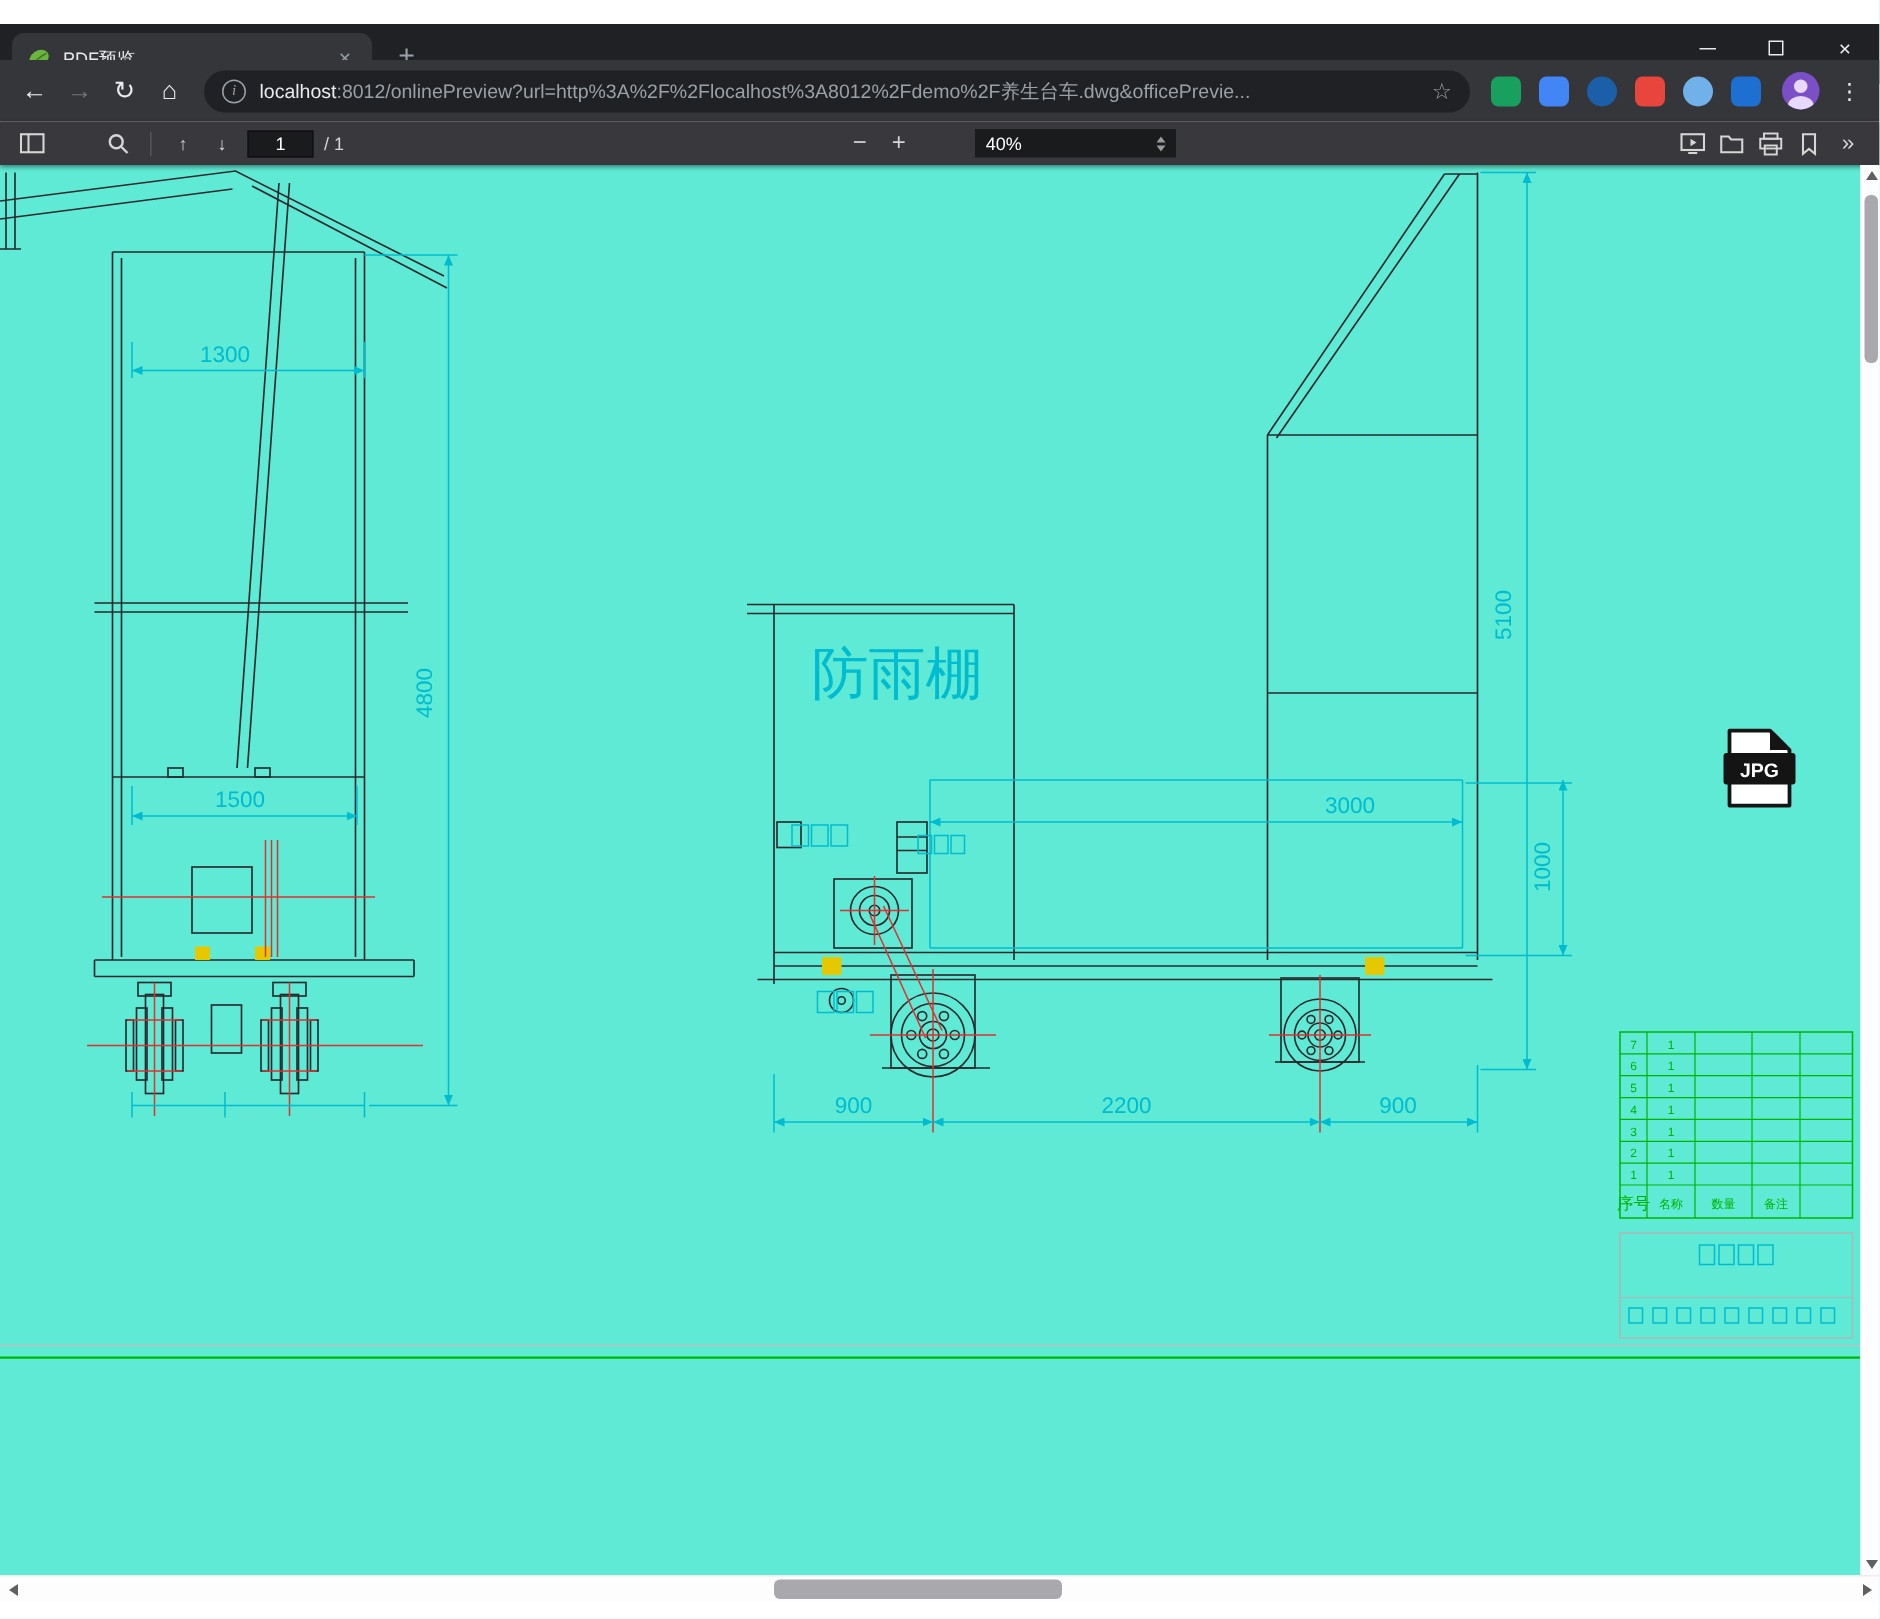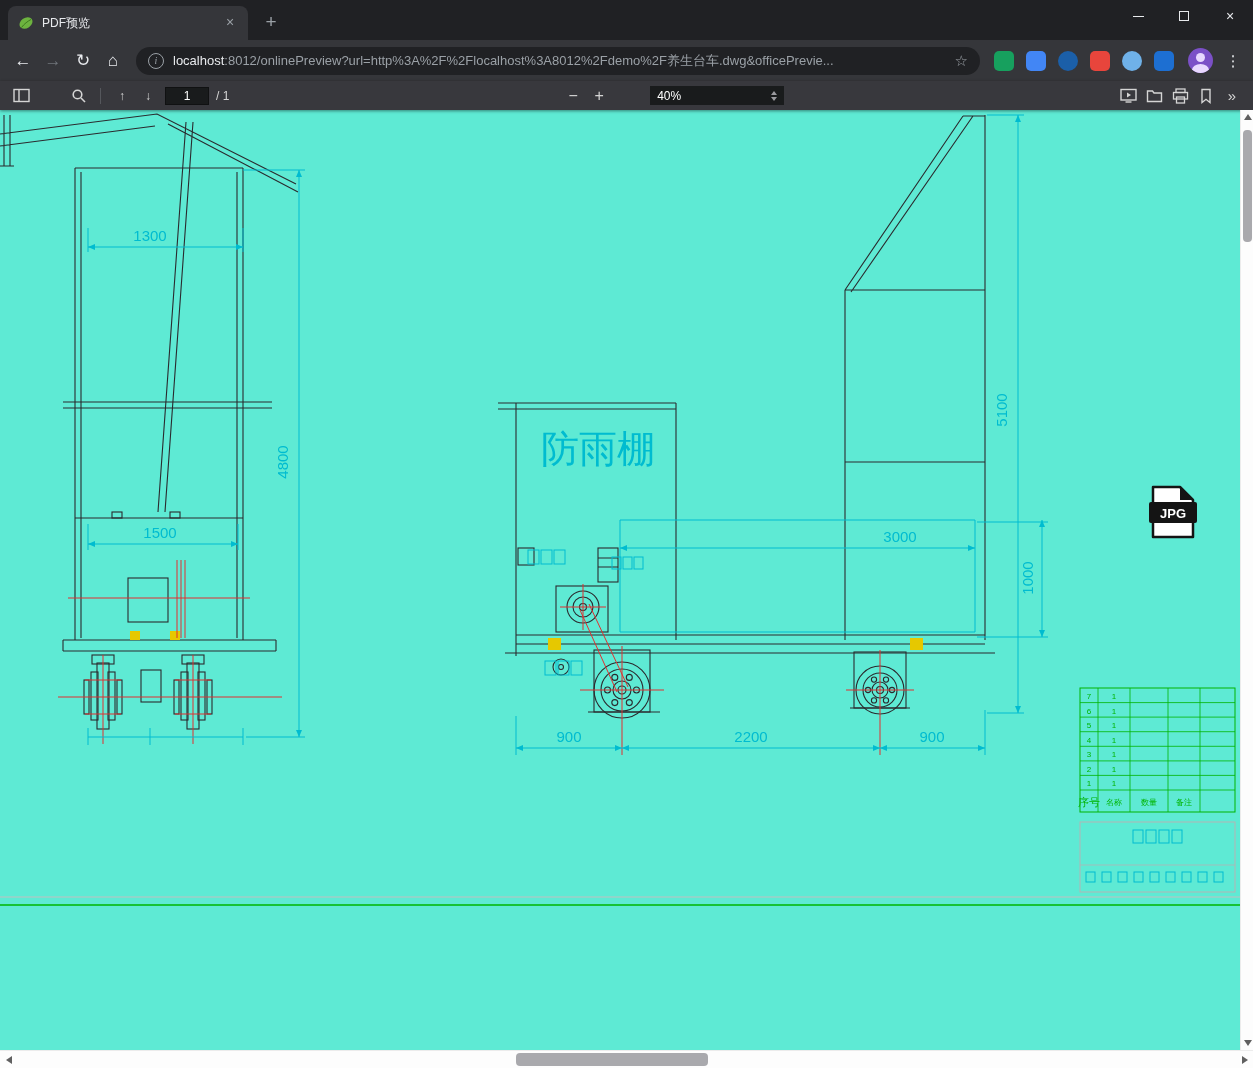--- a/index.html
+++ b/index.html
@@ -1,21 +1,21 @@
 <!DOCTYPE html>
 <html><head>
 <meta charset="utf-8">
 <style>
   * { box-sizing: border-box; margin: 0; padding: 0; }
   html,body { width:1253px; height:1079px; overflow:hidden; background:#fff;
     font-family:"Liberation Sans", sans-serif; }
   #app { position:relative; width:1253px; height:1079px; background:#fff; }
 
   
-  .tabbar { position:absolute; left:0; top:0; width:1253px; height:40px; background:#202124; }
+  .tabbar { position:absolute; left:0; top:16px; width:1253px; height:40px; background:#202124; }
   .tab { position:absolute; left:8px; bottom:0; width:240px; height:34px; background:#35363a;
     border-radius:8px 8px 0 0; display:flex; align-items:center; padding:0 10px;
     color:#e8eaed; font-size:12px; }
   .tab-title { margin-left:8px; white-space:nowrap; overflow:hidden; flex:1; }
   .tab-close { width:16px; height:16px; line-height:15px; text-align:center; color:#9aa0a6;
     font-size:14px; border-radius:50%; }
   .newtab { position:absolute; left:258px; bottom:5px; width:26px; height:26px; color:#9aa0a6;
     font-size:19px; line-height:25px; text-align:center; border-radius:50%; }
   .win-controls { position:absolute; right:0; top:0; height:32px; display:flex; }
   .win-btn { width:46px; height:32px; display:flex; align-items:center; justify-content:center;

